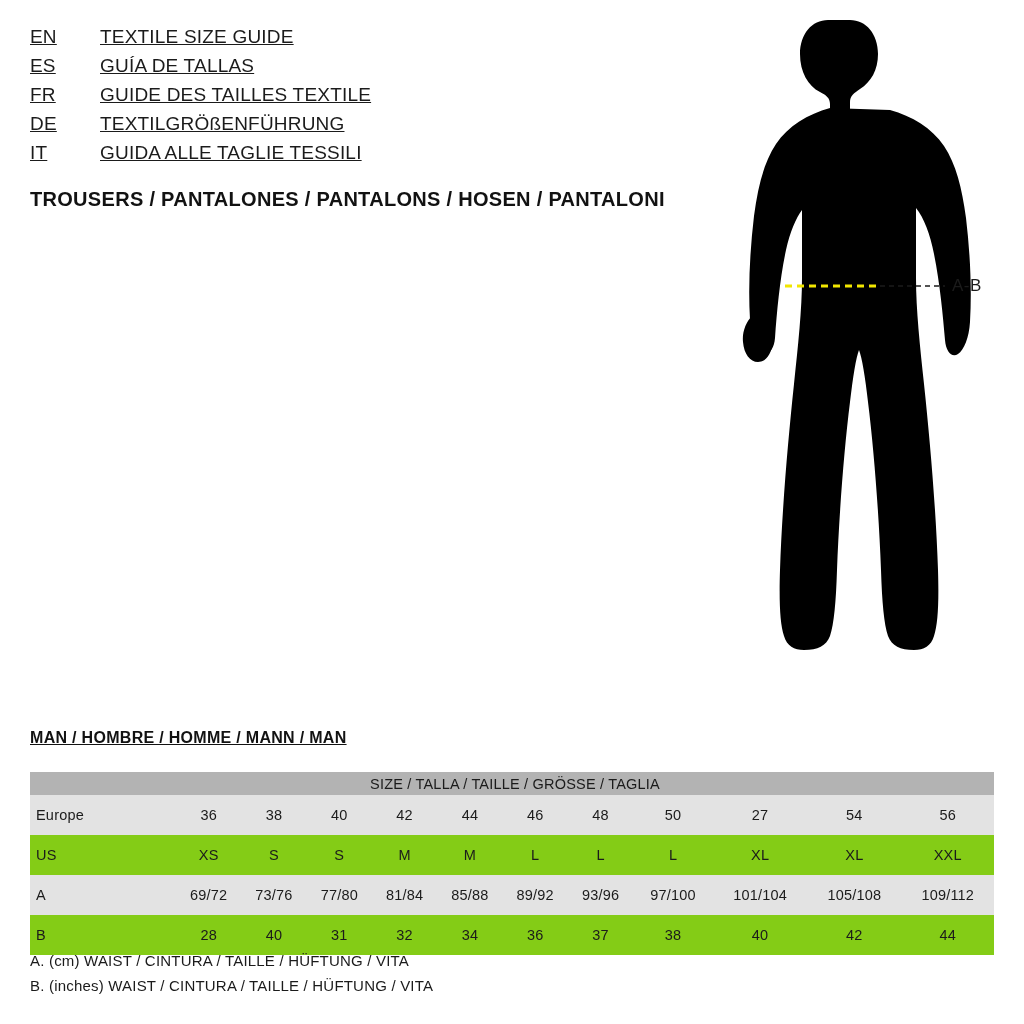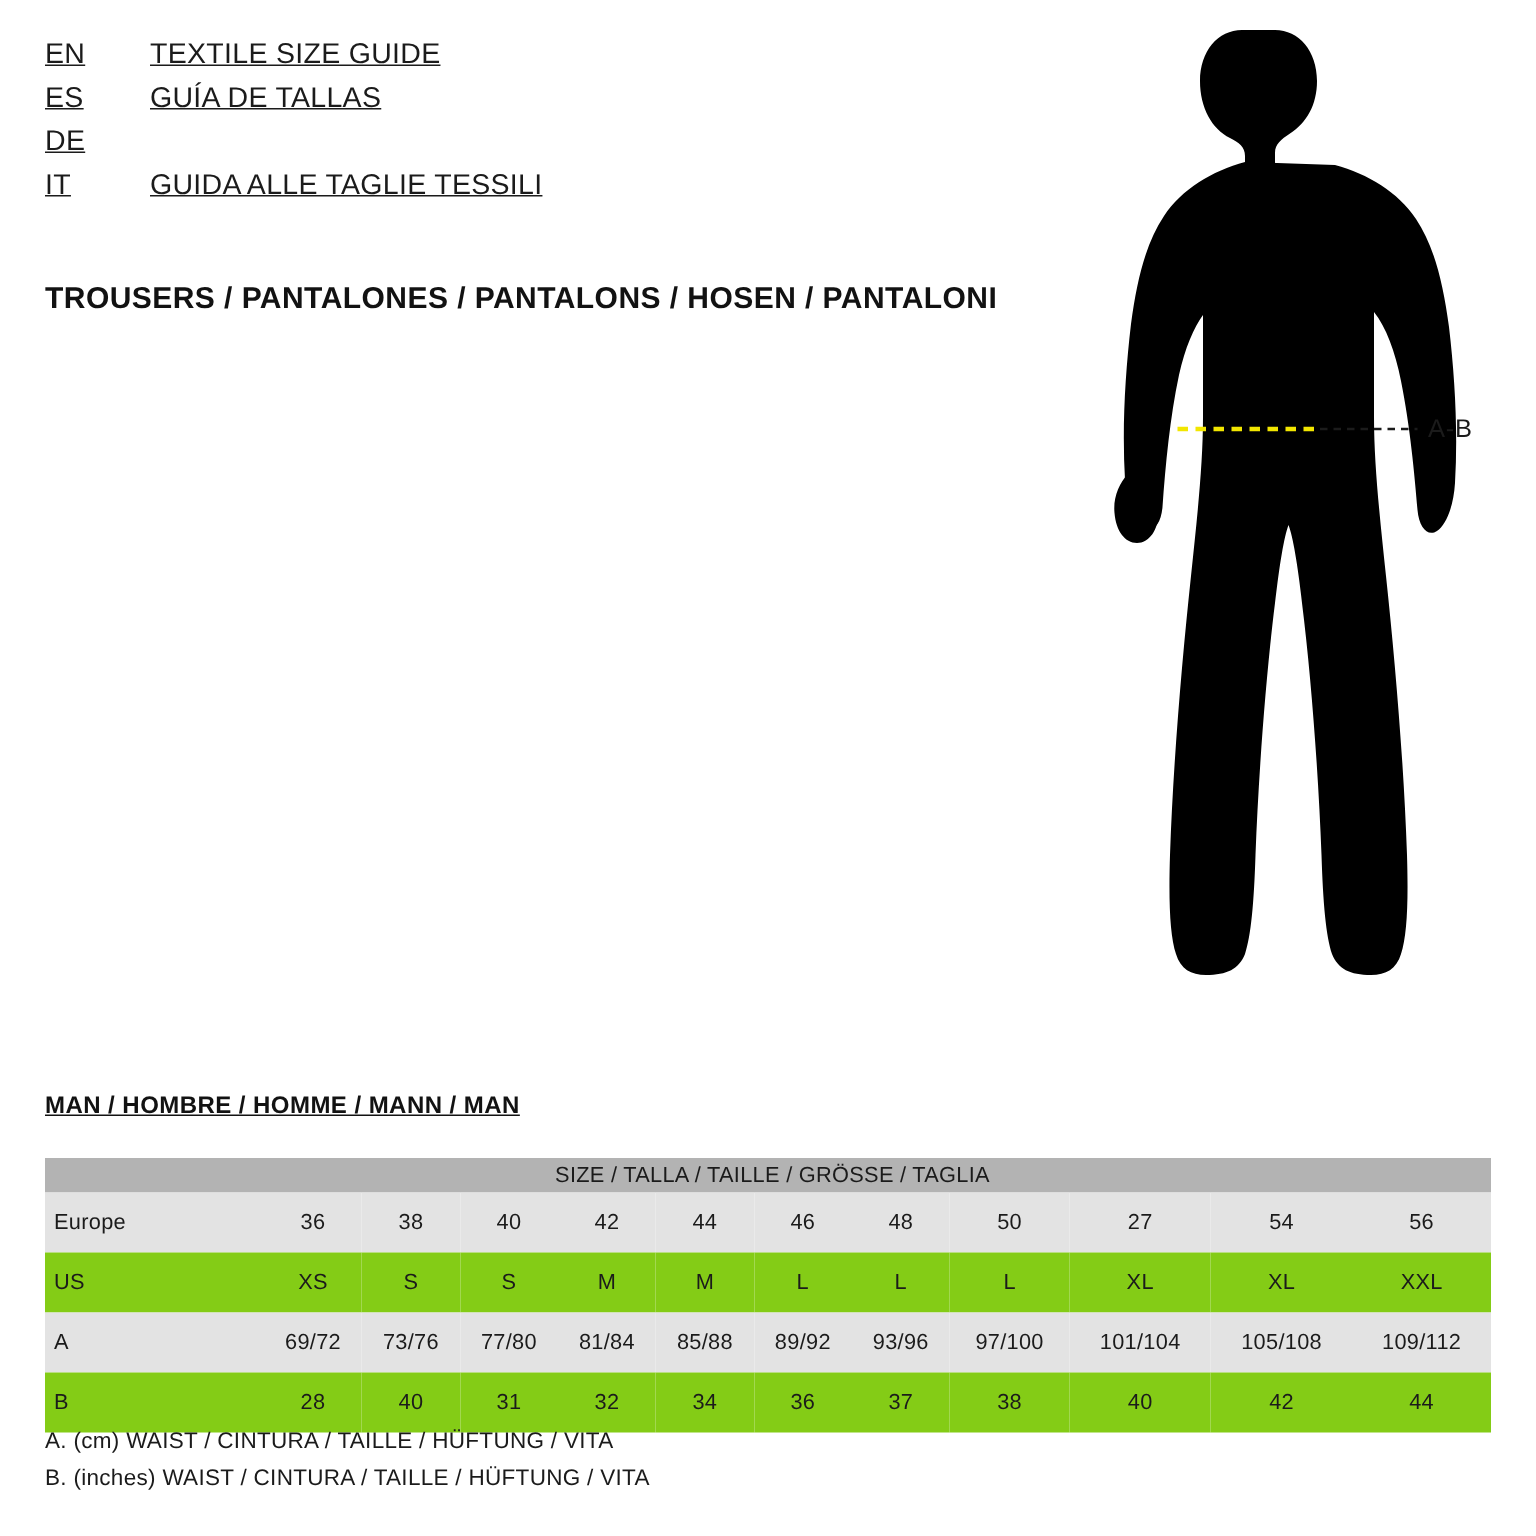--- a/index.html
+++ b/index.html
@@ -131,21 +131,26 @@
 <div class="lang-block">
   <div class="lang-row">
     <span class="lang-code">EN</span>
     <span class="lang-text">TEXTILE SIZE GUIDE</span>
   </div>
   <div class="lang-row">
     <span class="lang-code">ES</span>
     <span class="lang-text">GUÍA DE TALLAS</span>
   </div>
   <div class="lang-row">
+    <span class="lang-code">FR</span>
+    <span class="lang-text">GUIDE DES TAILLES TEXTILE</span>
+  </div>
+  <div class="lang-row">
     <span class="lang-code">DE</span>
+    <span class="lang-text">TEXTILGRÖßENFÜHRUNG</span>
   </div>
   <div class="lang-row">
     <span class="lang-code">IT</span>
     <span class="lang-text">GUIDA ALLE TAGLIE TESSILI</span>
   </div>
 </div>
 
 <div class="garment-title">TROUSERS / PANTALONES / PANTALONS / HOSEN / PANTALONI</div>
 
 <div class="figure-wrap">

